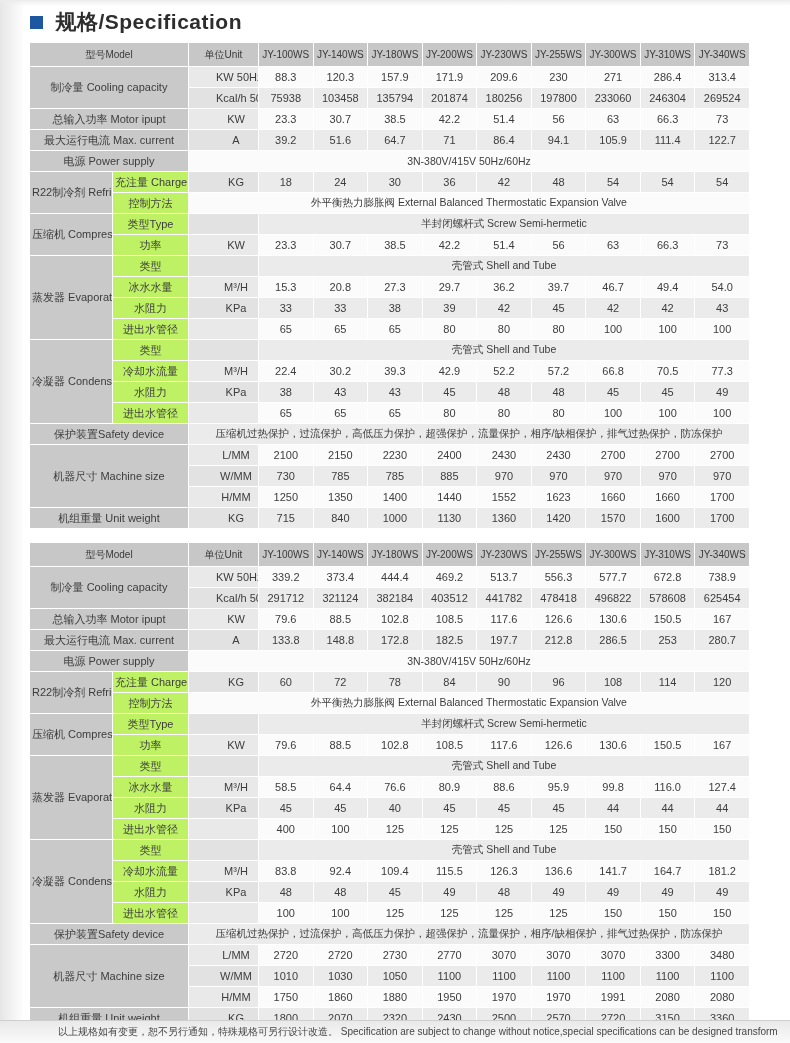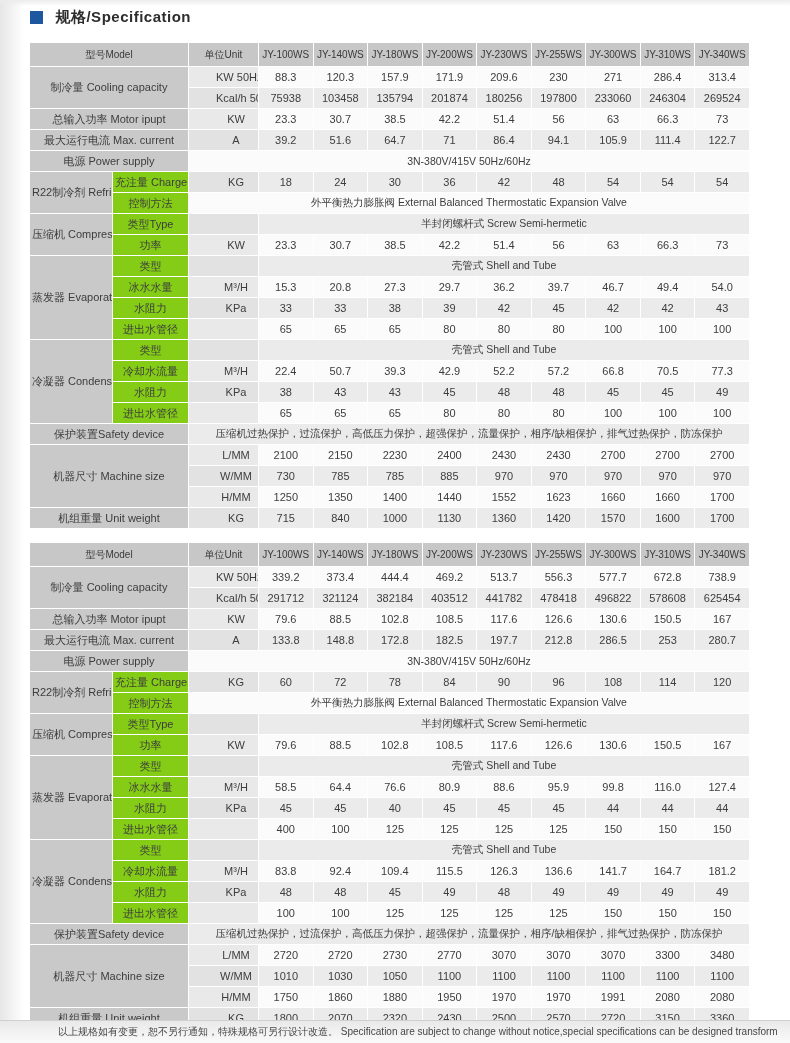--- a/index.html
+++ b/index.html
@@ -21,39 +21,39 @@
     background:linear-gradient(to bottom,#ececec,rgba(255,255,255,0));
     pointer-events:none;
   }
 
   .title-row { padding:8px 0 6px 30px; height:28px; }
   .title-sq {
     display:inline-block; width:13px; height:13px; background:#1d57a0;
     margin-right:8px; vertical-align:middle;
   }
   h1.page-title {
-    display:inline; font-size:15px; font-weight:bold; color:#2d2d2d;
+    display:inline; font-size:21px; font-weight:bold; color:#2d2d2d;
     vertical-align:middle; letter-spacing:0.5px; margin:0;
   }
 
   table.spec {
     border-collapse:collapse; table-layout:fixed;
     width:721px; margin:0 0 13px 29px;
     font-size:11px; color:#3d3d3d;
   }
   .spec th, .spec td {
     border:1px solid #ffffff; height:20px; padding:0 2px;
     text-align:center; overflow:hidden; white-space:nowrap;
     font-weight:normal;
   }
   .spec thead th {
     background:#c7c7c7; height:23px; font-size:10px; color:#3a3a3a;
   }
   .spec td.g  { background:#c9c9c9; font-size:11px; }
-  .spec td.s  { background:#84cc16; }
+  .spec td.s  { background:#bef264; }
   .spec td.u  { background:#e9e9e9;padding-left:27px; }
   tr.rb td.u  { background:#e2e2e2;margin-top:24px; }
   .spec td.v, .spec td.sp { background:#fbfbfb; }
   tr.rb td.v, tr.rb td.sp { background:#ebebeb; }
   .spec td.sp { font-size:10.5px; }
 
   .footer-band {
     position:absolute; left:0; bottom:0; width:790px; height:22px;
     border-top:1px solid #cfcfcf;
     background:linear-gradient(to bottom,#e9e9e9,#fafafa);
@@ -247,21 +247,21 @@
           <tr class="rb">
             <td class="g" rowspan="4">冷凝器 Condenser</td>
             <td class="s">类型</td>
             <td class="u"></td>
             <td class="sp" colspan="9">壳管式 Shell and Tube</td>
           </tr>
           <tr class="ra">
             <td class="s">冷却水流量</td>
             <td class="u">M³/H</td>
             <td class="v">22.4</td>
-            <td class="v">50.7</td>
+            <td class="v">30.2</td>
             <td class="v">39.3</td>
             <td class="v">42.9</td>
             <td class="v">52.2</td>
             <td class="v">57.2</td>
             <td class="v">66.8</td>
             <td class="v">70.5</td>
             <td class="v">77.3</td>
           </tr>
           <tr class="rb">
             <td class="s">水阻力</td>

